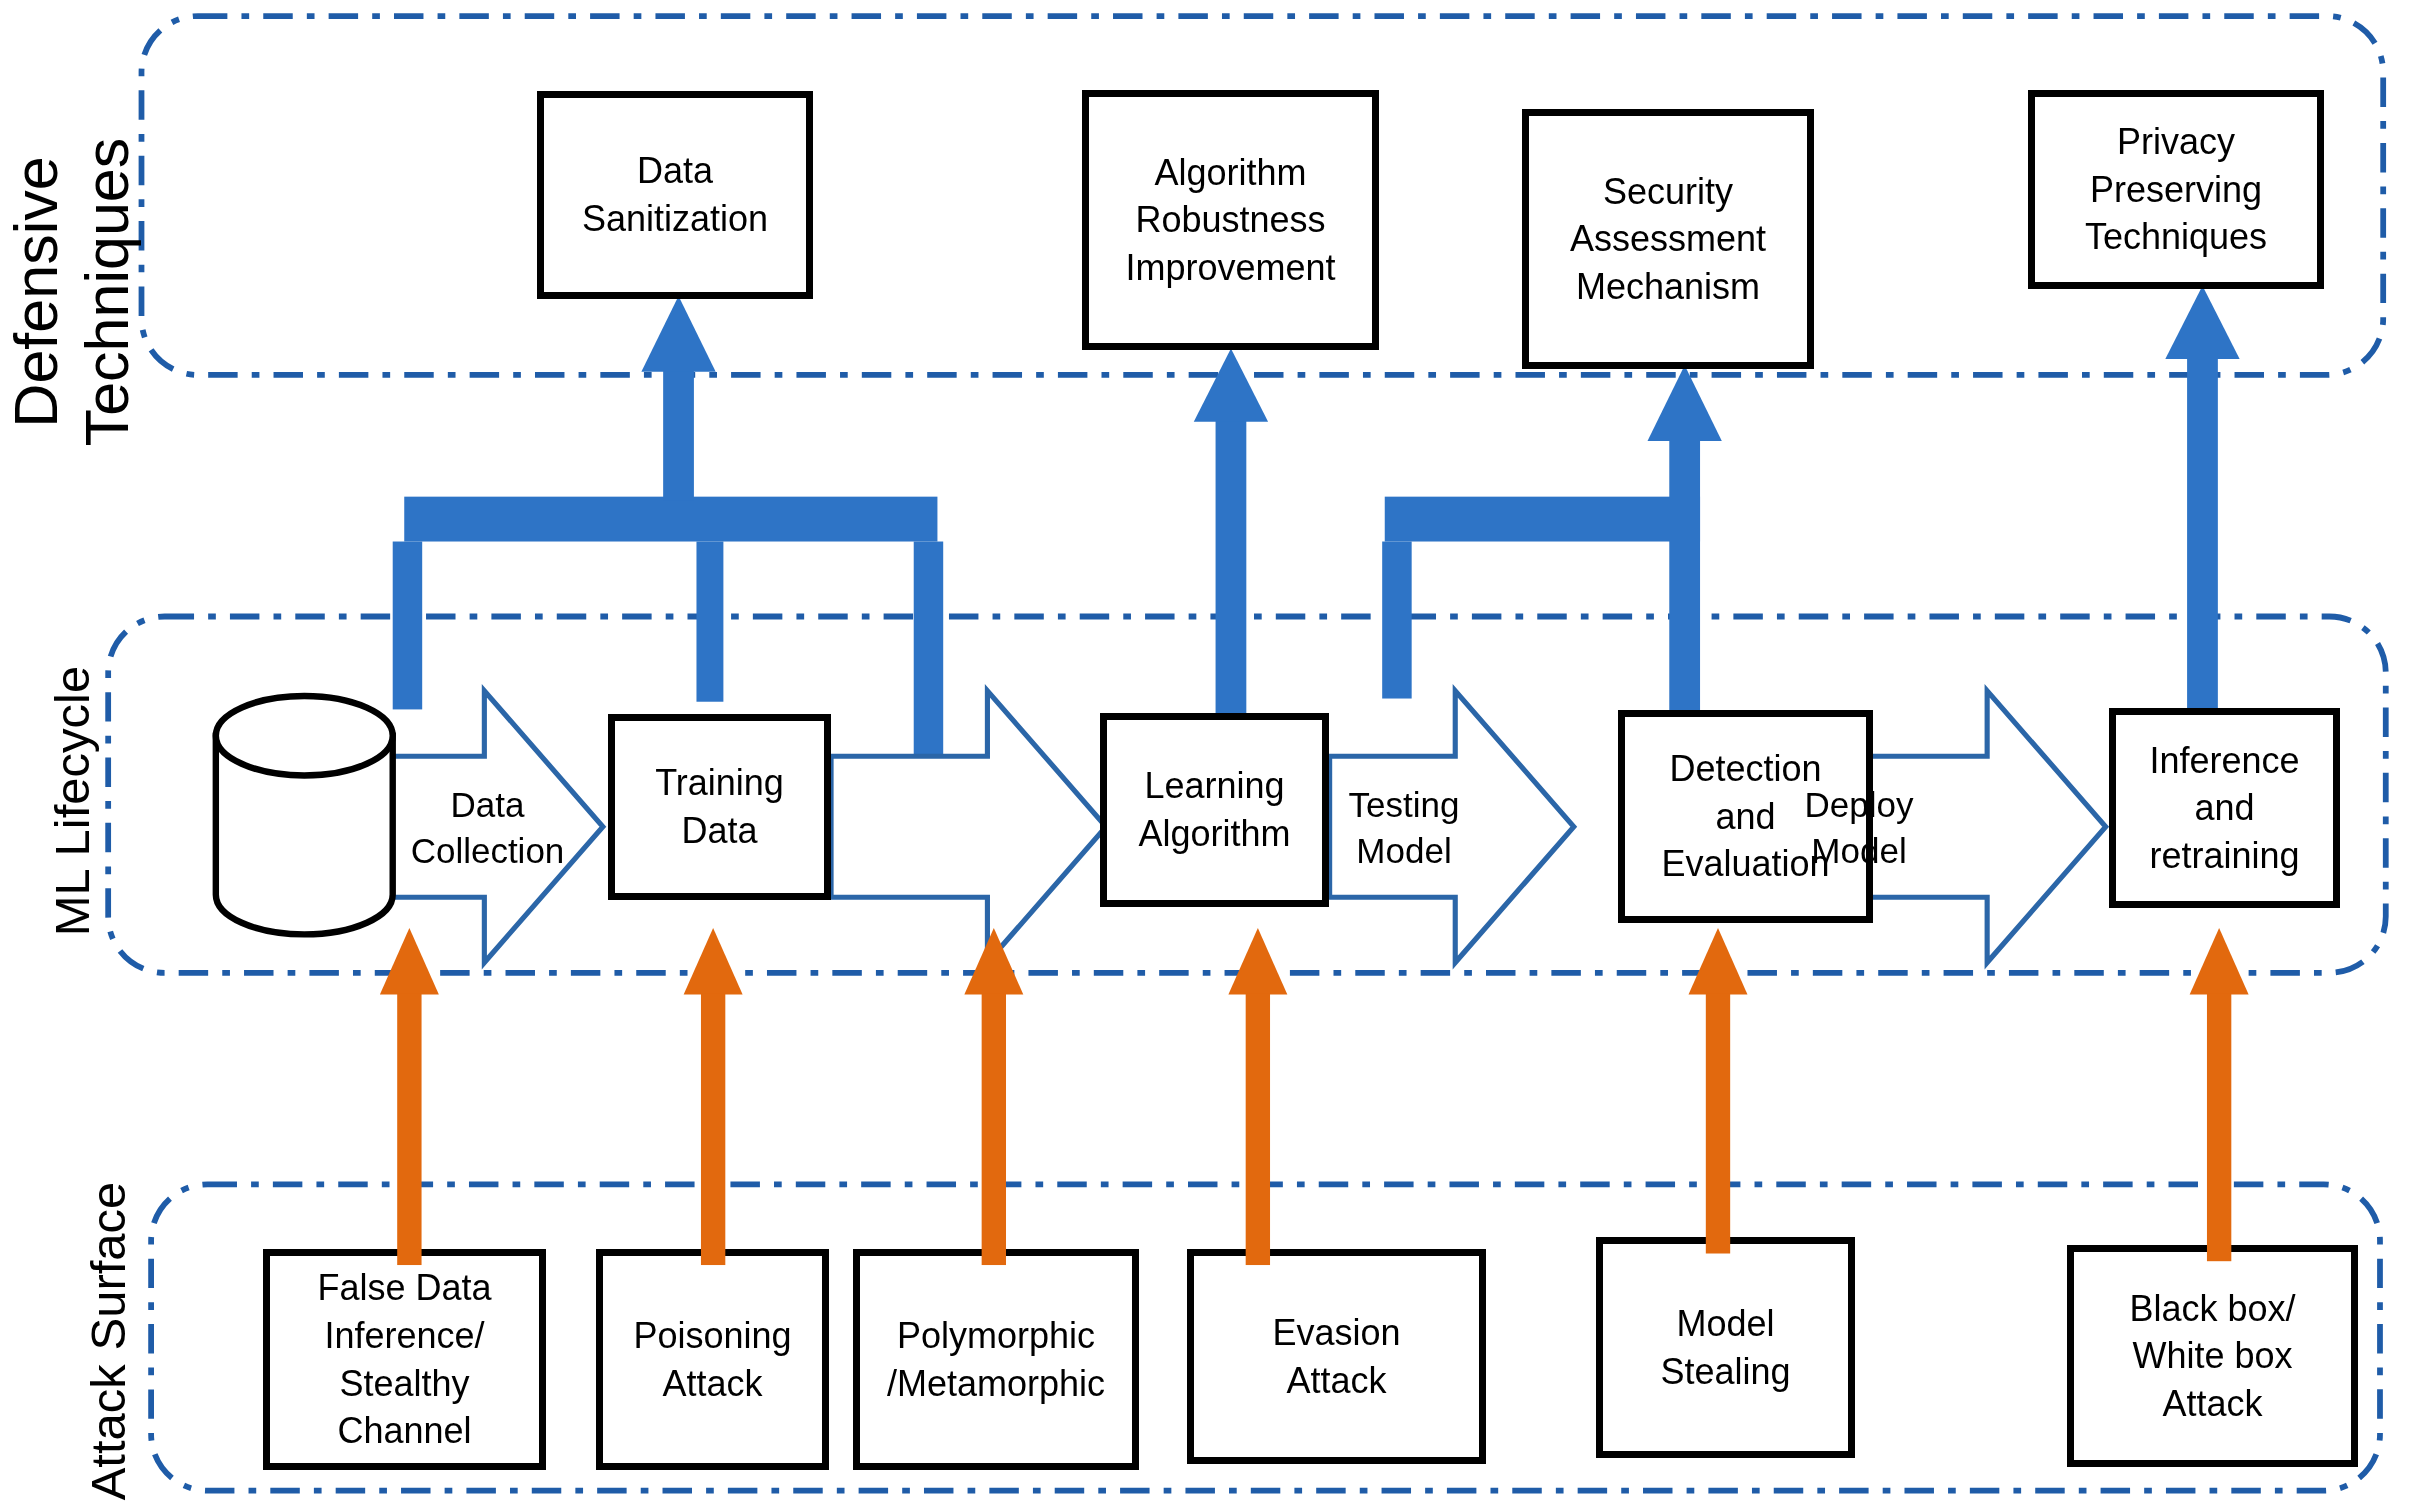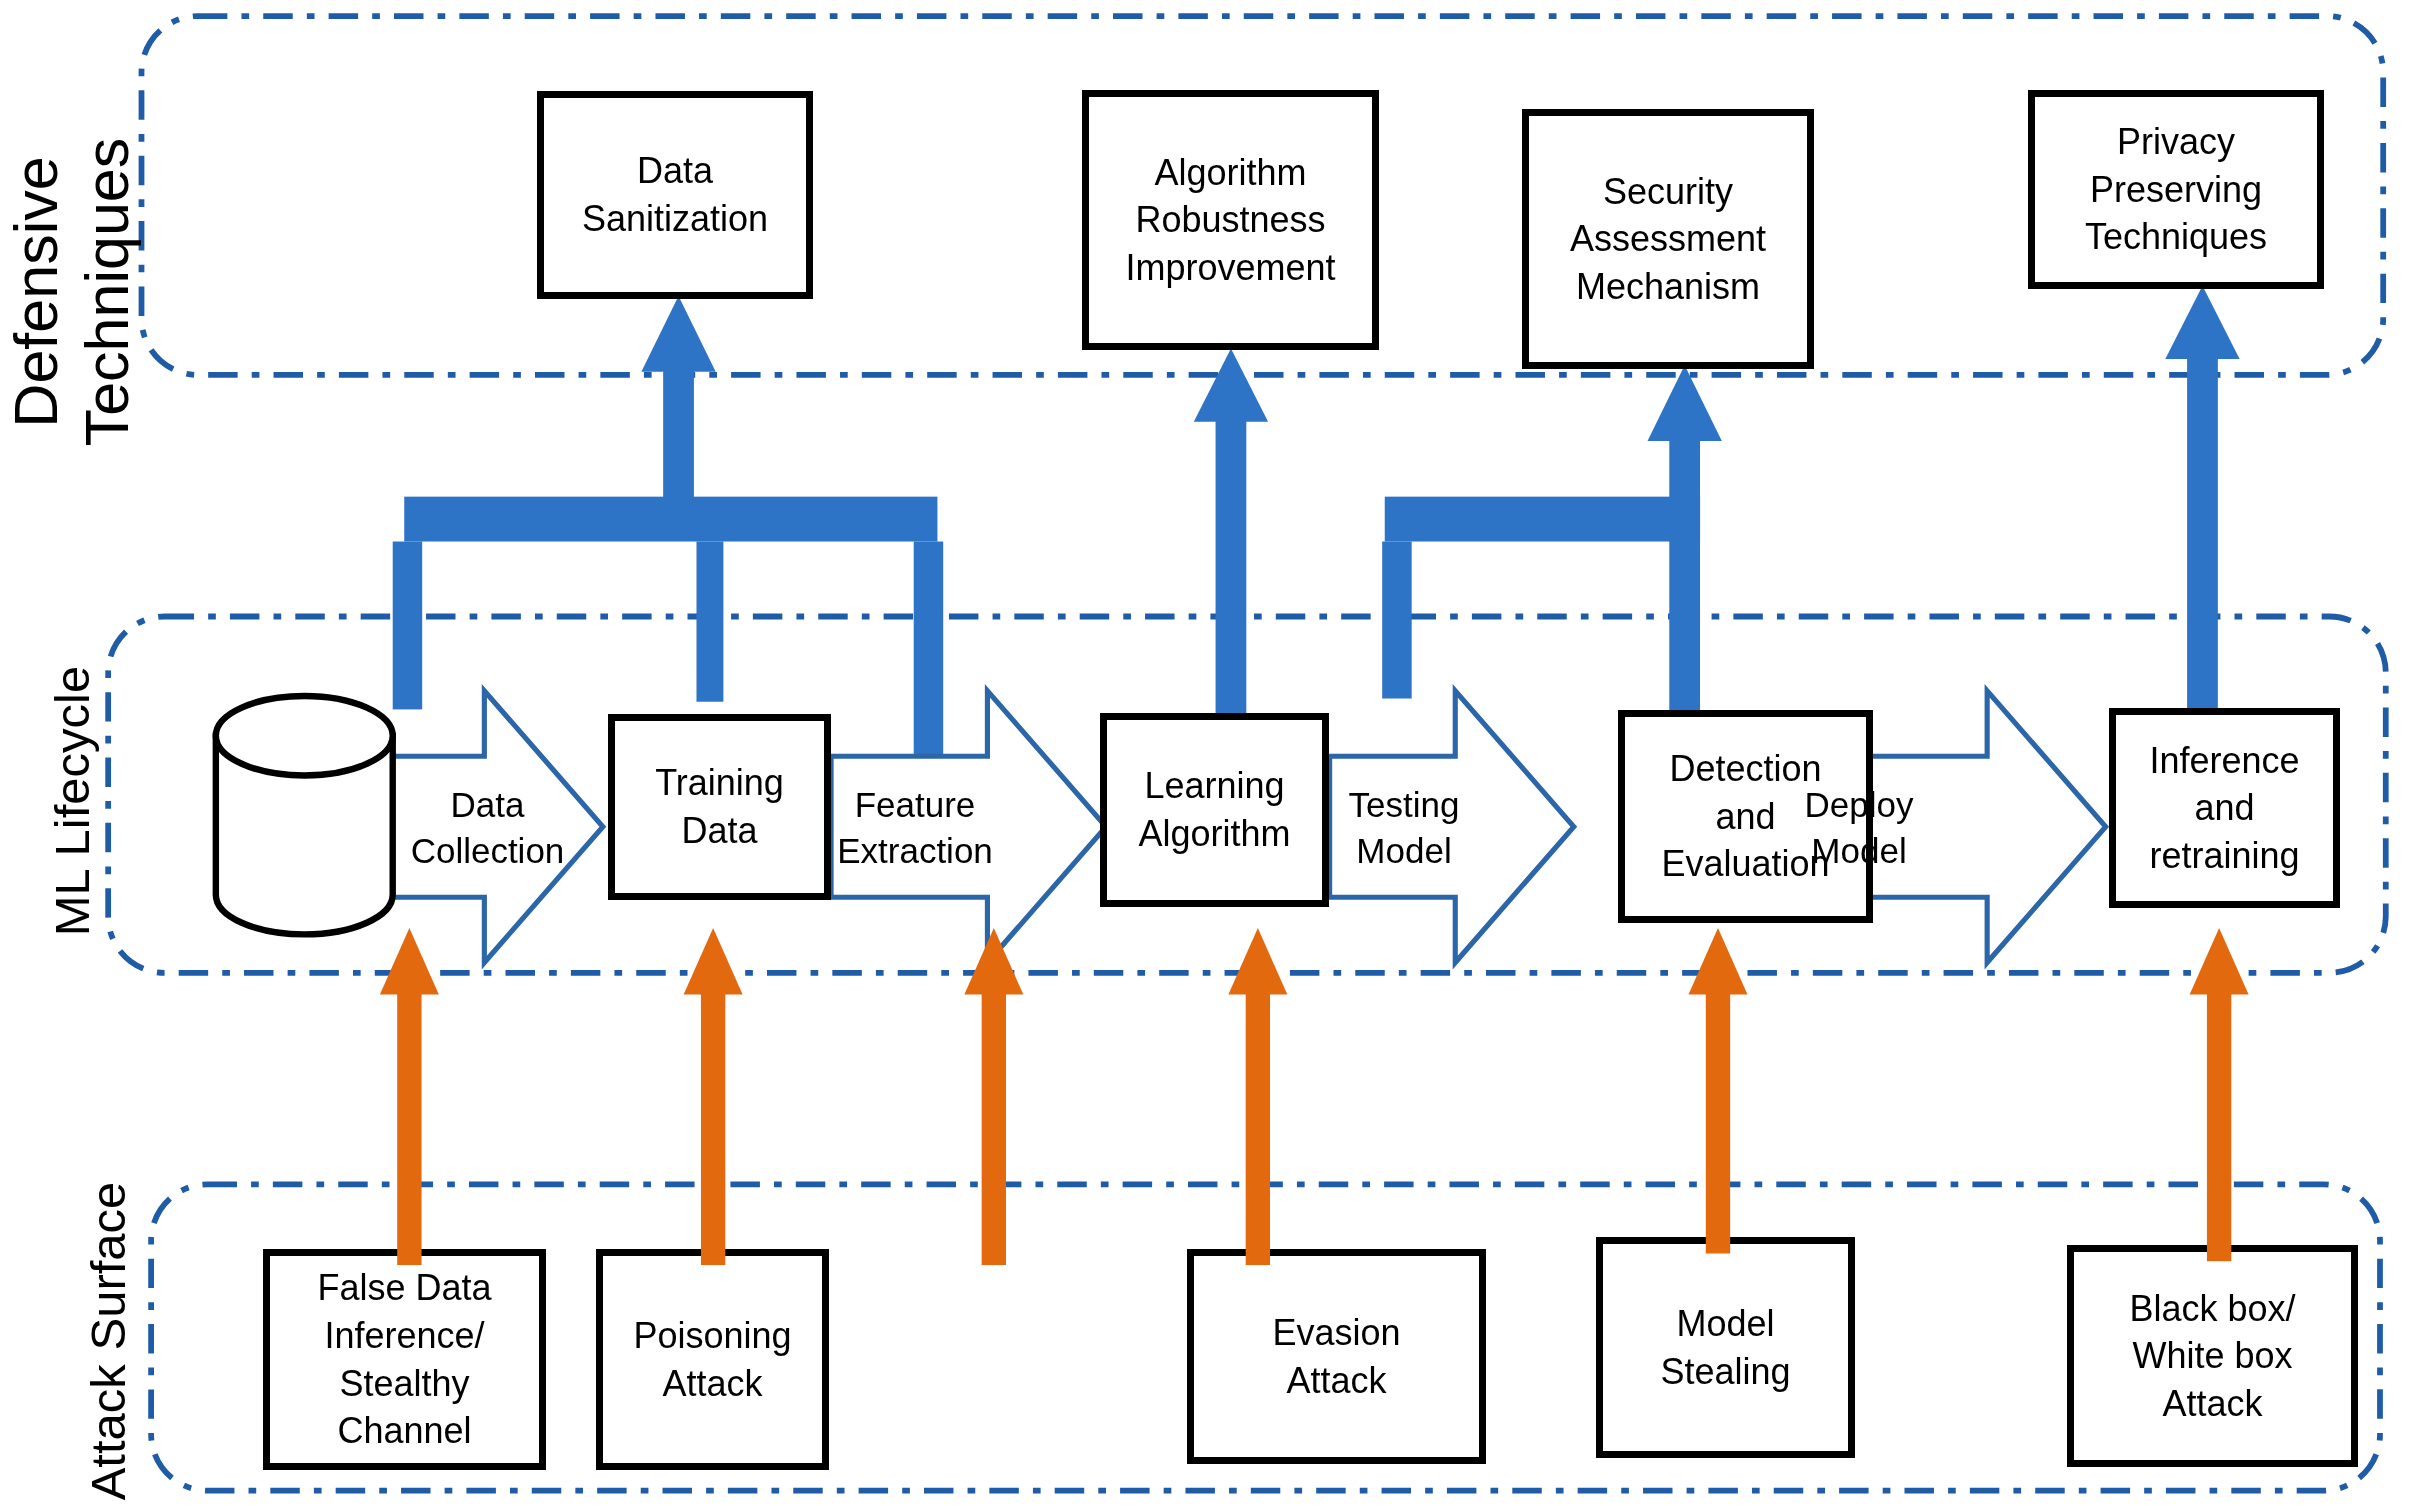--- a/index.html
+++ b/index.html
@@ -81,41 +81,41 @@
 Assessment
 Mechanism</div>
   <div class="box" style="left:2028px;top:90px;width:296px;height:199px;">Privacy
 Preserving
 Techniques</div>
 
   <div class="stage-label" style="left:369px;top:744px;width:237px;height:167px;">Data
 Collection</div>
   <div class="box" style="left:608px;top:714px;width:223px;height:186px;">Training
 Data</div>
-  <div class="stage-label" style="left:806px;top:744px;width:218px;height:167px;">Feature
-Extraction</div>
   <div class="box" style="left:1100px;top:713px;width:229px;height:194px;">Learning
 Algorithm</div>
   <div class="stage-label" style="left:1308px;top:744px;width:192px;height:167px;">Testing
 Model</div>
   <div class="box" style="left:1618px;top:710px;width:255px;height:213px;">Detection
 and
 Evaluation</div>
   <div class="stage-label" style="left:1763px;top:744px;width:192px;height:167px;">Deploy
 Model</div>
   <div class="box" style="left:2109px;top:708px;width:231px;height:200px;">Inference
 and
 retraining</div>
 
   <div class="box" style="left:263px;top:1249px;width:283px;height:221px;">False Data
 Inference/
 Stealthy
 Channel</div>
   <div class="box" style="left:596px;top:1249px;width:233px;height:221px;">Poisoning
 Attack</div>
+  <div class="box" style="left:853px;top:1249px;width:286px;height:221px;">Polymorphic
+/Metamorphic</div>
   <div class="box" style="left:1146px;top:1249px;width:299px;height:215px;margin-left:41px;">Evasion
 Attack</div>
   <div class="box" style="left:1596px;top:1237px;width:259px;height:221px;">Model
 Stealing</div>
   <div class="box" style="left:2067px;top:1245px;width:291px;height:222px;">Black box/
 White box
 Attack</div>
 
   <svg class="layer" style="z-index:3" viewBox="0 0 3784 2350">
     <g fill="#E2690E">

